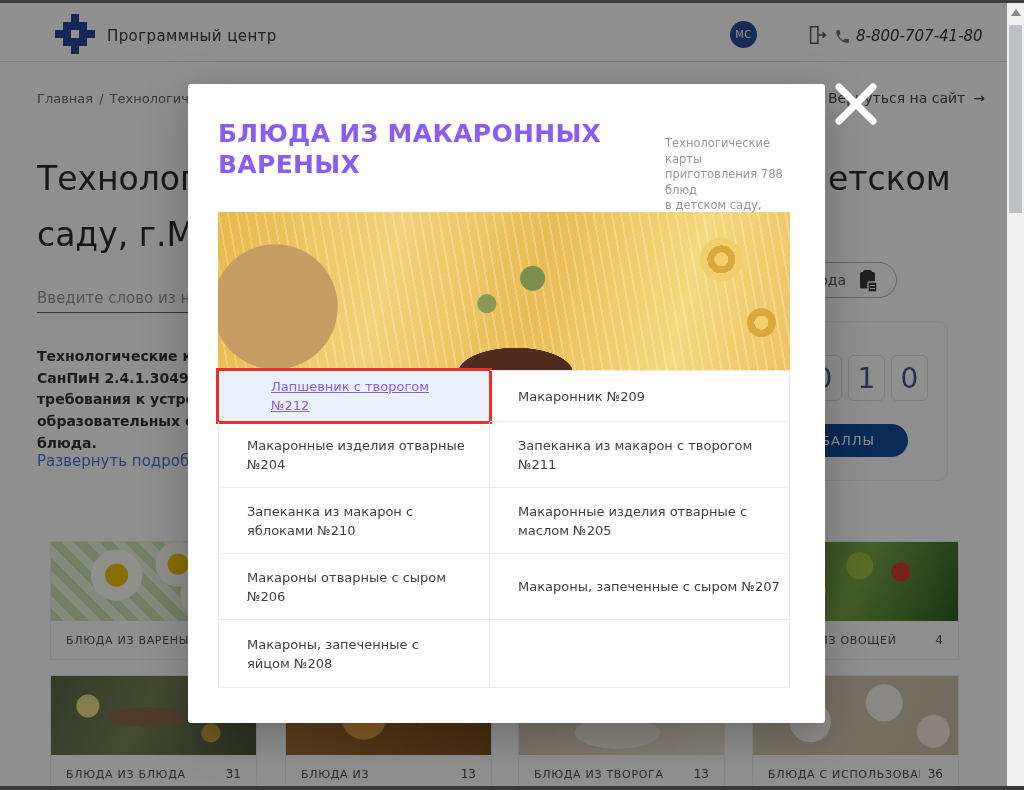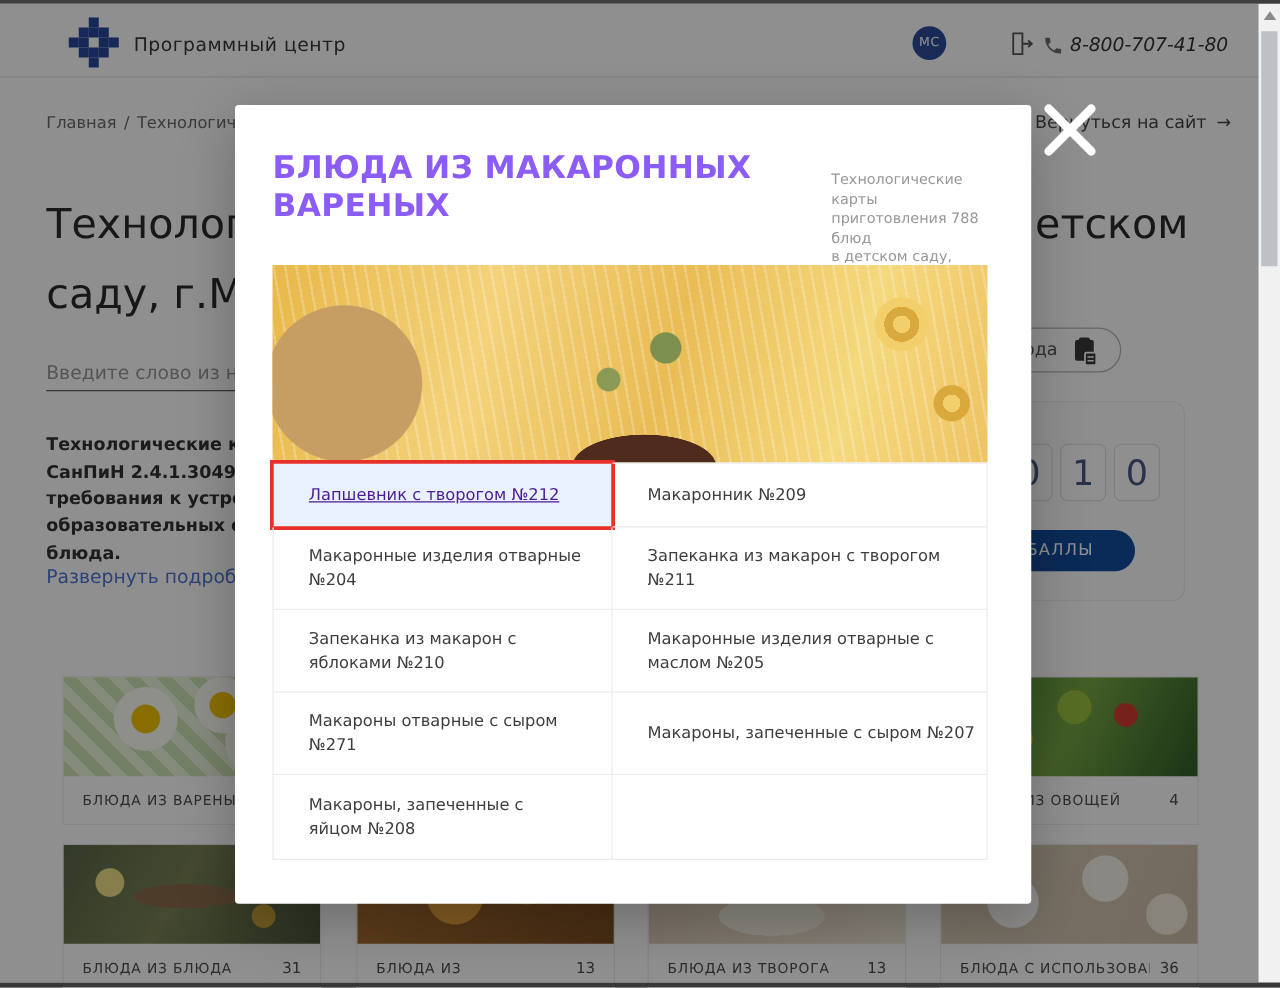--- a/index.html
+++ b/index.html
@@ -112,21 +112,21 @@
     radial-gradient(circle at 95% 70%, #f2cf6a 0 7px, #d9a93e 7px 14px, rgba(0,0,0,0) 15px),
     repeating-linear-gradient(80deg, rgba(255,255,255,.22) 0 2px, rgba(0,0,0,0) 2px 9px),
     linear-gradient(105deg, #e8b84a, #f3d27a 30%, #e9bc55 55%, #f5d97e 80%, #eec363); }
   .m-table { position:absolute; left:30px; top:286px; width:572px; }
   .m-row { display:flex; }
   .m-cell { border:1px solid #ececec; border-top:none; display:flex; align-items:center; font-size:13px; color:#3e3e3e; line-height:19px; }
   .m-row:first-child .m-cell { border-top:1px solid #ececec; }
   .m-cell.lc { width:272px; padding:10px 24px 10px 28px; }
   .m-cell.rc { width:300px; padding:10px 6px 10px 28px; border-left:none; }
   .m-cell.hl { background:#e9f1fc; outline:3px solid #e8312a; outline-offset:-1px; }
-  .m-cell.hl a { color:#4c1d95; text-decoration:underline; }
+  .m-cell.hl a { color:#8b5cf6; text-decoration:underline;margin-left:24px; }
   .h52 { height:52px; } .h66 { height:66px; } .h68 { height:68px; }
 
   .close-x { position:absolute; left:828px; top:76px; width:56px; height:56px; z-index:25; cursor:pointer; }
 </style>
 </head>
 <body>
 
 <div id="frame">
 
   <div class="page">
@@ -308,21 +308,21 @@
       <div class="m-row">
         <div class="m-cell lc h66">
             <span>Запеканка из макарон с яблоками №210</span>
           </div>
         <div class="m-cell rc h66">
             <span>Макаронные изделия отварные с маслом №205</span>
           </div>
       </div>
       <div class="m-row">
         <div class="m-cell lc h66">
-            <span>Макароны отварные с сыром №271</span>
+            <span>Макароны отварные с сыром №206</span>
           </div>
         <div class="m-cell rc h66">
             <span>Макароны, запеченные с сыром №207</span>
           </div>
       </div>
       <div class="m-row">
         <div class="m-cell lc h68">
             <span>Макароны, запеченные с яйцом №208</span>
           </div>
         <div class="m-cell rc h68">

